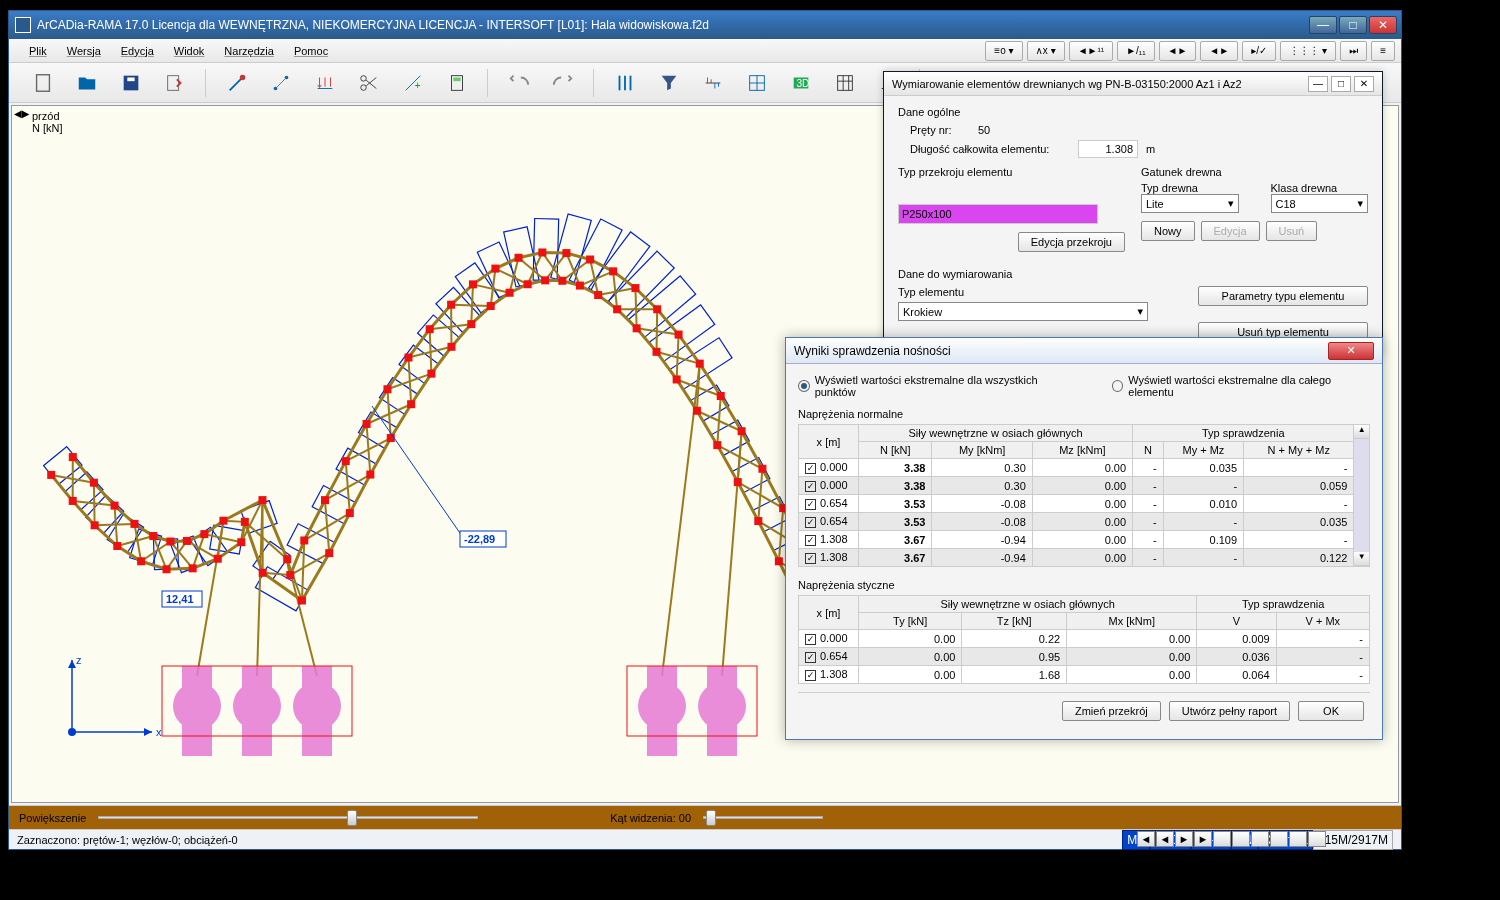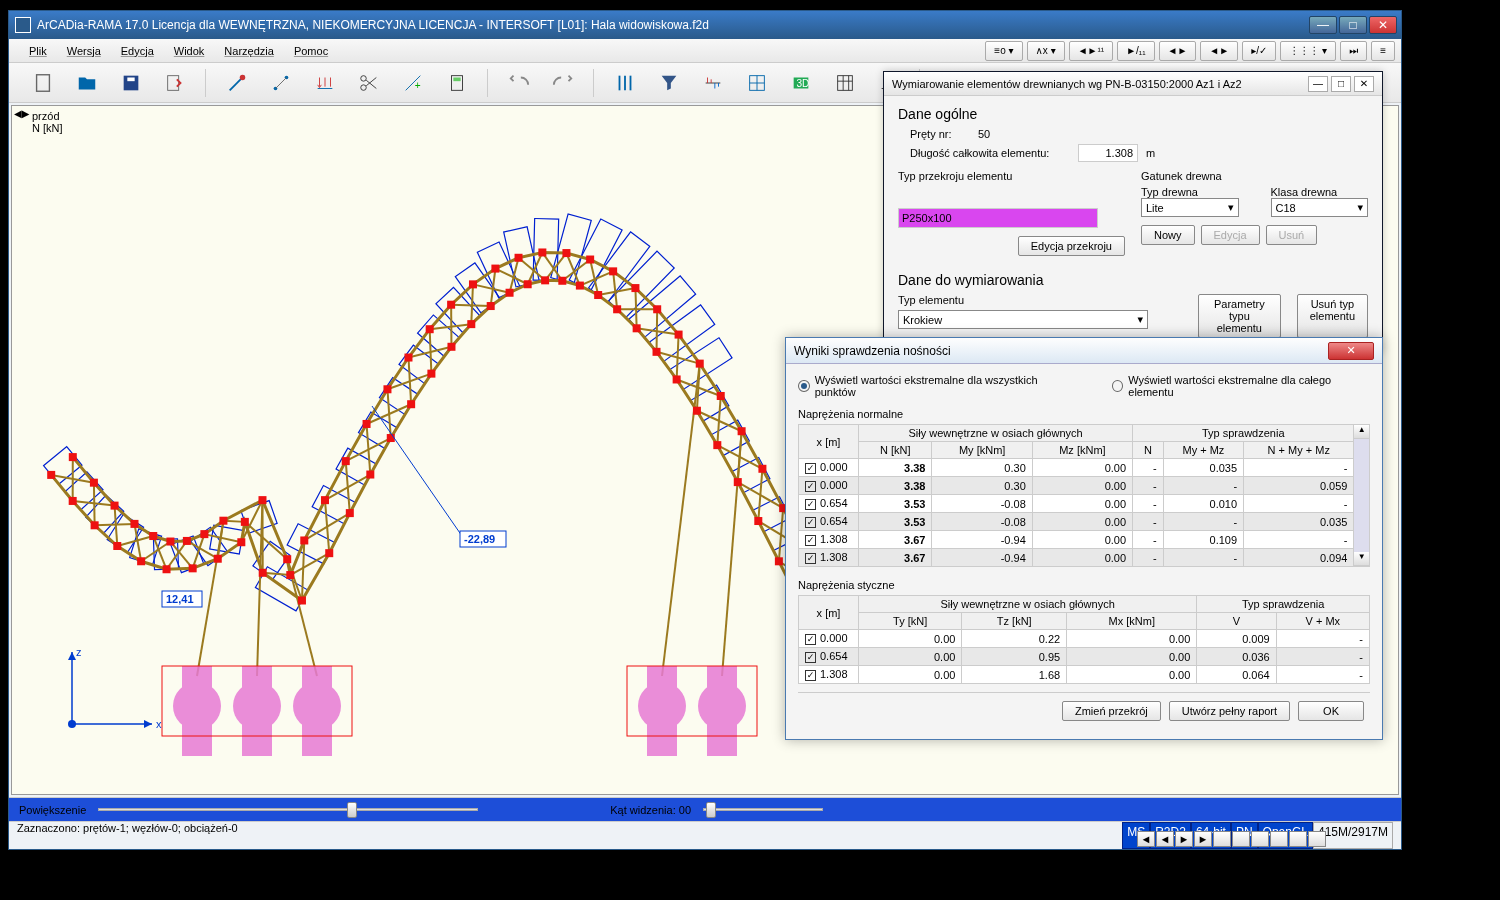--- a/index.html
+++ b/index.html
@@ -16,37 +16,37 @@
 .menubar-right{margin-left:auto;display:flex;gap:4px;padding-right:6px}
 .mbtn{height:20px;padding:0 8px;border:1px solid #aaa;background:linear-gradient(#fff,#e5e5e5);display:flex;align-items:center;font-size:10px;border-radius:2px}
 .toolbar{height:40px;background:linear-gradient(#f8f8f8,#e8e8e8);display:flex;align-items:center;padding-left:20px;gap:16px;border-bottom:1px solid #ccc}
 .tbtn{width:28px;height:28px;border:1px solid transparent;display:flex;align-items:center;justify-content:center;border-radius:3px}
 .tbtn svg{width:22px;height:22px}
 .tsep{width:2px;height:28px;border-left:1px solid #ccc}
 .content{flex:1;display:flex;overflow:hidden;position:relative}
 .viewport{flex:1;background:#fcfcf0;position:relative;border:1px solid #999;margin:2px}
 .vp-label{position:absolute;top:4px;left:20px;font-size:11px;text-align:left}
 .axis{position:absolute;bottom:40px;left:40px}
-.sliderbar{height:24px;background:#1d4ed8;display:flex;align-items:center;padding:0 10px;gap:12px;border-top:1px solid #ccc}
+.sliderbar{height:24px;background:#a16207;display:flex;align-items:center;padding:0 10px;gap:12px;border-top:1px solid #ccc}
 .slider-track{width:380px;height:3px;background:#e0e0e0;border:1px solid #aaa;position:relative}
 .slider-thumb{position:absolute;top:-7px;width:10px;height:16px;background:linear-gradient(#fff,#ccc);border:1px solid #888;border-radius:2px}
-.statusbar{height:28px;background:#eef2f6;display:flex;padding:0 8px;border-top:1px solid #ccc}
+.statusbar{height:20px;background:#eef2f6;display:flex;align-items:center;padding:0 8px;border-top:1px solid #ccc}
 .status-right{margin-left:auto;display:flex;gap:0}
 .sbadge{padding:2px 4px;background:#04c;color:#fff;border:1px solid #028;font-size:12px}
 .sbadge.light{background:#eef2f6;color:#000;border:1px solid #aaa}
 .hscroll{position:absolute;bottom:0;right:4px;width:260px;height:18px;display:flex;gap:1px}
 .hscroll .arr{width:18px;height:16px;background:linear-gradient(#fff,#ddd);border:1px solid #888;display:flex;align-items:center;justify-content:center}
 .hscroll .sq{width:18px;height:16px;background:linear-gradient(#fff,#ddd);border:1px solid #888}
 
 .panel1{position:absolute;top:60px;right:18px;width:500px;background:#f4f4f4;border:1px solid #0f172a;box-shadow:0 0 8px rgba(0,0,0,.2);z-index:5}
 .panel1 .phead{height:24px;background:linear-gradient(#fff,#e5e5e5);display:flex;align-items:center;padding:0 8px;border-bottom:1px solid #ccc}
 .panel1 .phead .t{flex:1;font-size:11px}
 .panel1 .phead .pb{width:20px;height:16px;border:1px solid #aaa;margin-left:3px;display:flex;align-items:center;justify-content:center;background:#fff;font-size:10px}
 .panel1 .body{padding:10px 14px}
-.grp{font-size:14px;margin-bottom:6px}
+.grp{font-size:11px;margin-bottom:6px}
 .row{display:flex;align-items:center;margin:4px 0;gap:8px}
 .lbl{width:160px}
 .val{width:60px;text-align:right;background:#fff;border:1px solid #ccc;padding:2px 4px}
 .txtfield{width:200px;background:#d946ef;border:1px solid #ccc;padding:3px}
 .btn{padding:3px 12px;background:linear-gradient(#fff,#e5e5e5);border:1px solid #888;border-radius:2px}
 .btn.dis{color:#aaa}
 .sel{background:#fff;border:1px solid #888;padding:2px 4px;display:flex;align-items:center;justify-content:space-between}
 .col2{display:flex;gap:16px;margin-top:8px}
 .col2>div{flex:1}
 
@@ -580,21 +580,21 @@
       </div>
       <div class="grp" style="margin-top:12px">Dane do wymiarowania</div>
       <div class="row" style="align-items:flex-start">
         <div style="flex:1">
           <div>Typ elementu</div>
           <div class="sel" style="width:250px;margin-top:4px">
               <span>Krokiew</span>
               <span>▾</span>
             </div>
         </div>
-        <div style="display:flex;flex-direction:row;gap:16px;width:170px">
+        <div style="display:flex;flex-direction:column;gap:16px;width:170px">
           <div class="btn" style="text-align:center">Parametry typu elementu</div>
           <div class="btn" style="text-align:center">Usuń typ elementu</div>
         </div>
       </div>
     </div>
   </div>
 
   <div class="panel2">
     <div class="phead">
       <div class="t">Wyniki sprawdzenia nośności</div>
@@ -676,21 +676,21 @@
                 <td class="r">0.109</td>
                 <td class="r">-</td>
               </tr>
               <tr class="alt">
                 <td class="chk"><span class="cbx">✓</span>1.308</td>
                 <td class="r"><b>3.67</b></td>
                 <td class="r">-0.94</td>
                 <td class="r">0.00</td>
                 <td class="r">-</td>
                 <td class="r">-</td>
-                <td class="r">0.094</td>
+                <td class="r">0.122</td>
               </tr>
             </tbody>
       </table>
       <div class="tbl-scroll">
             <div class="a">▲</div>
             <div class="tb"></div>
             <div class="a">▼</div>
           </div>
       </div>
 

